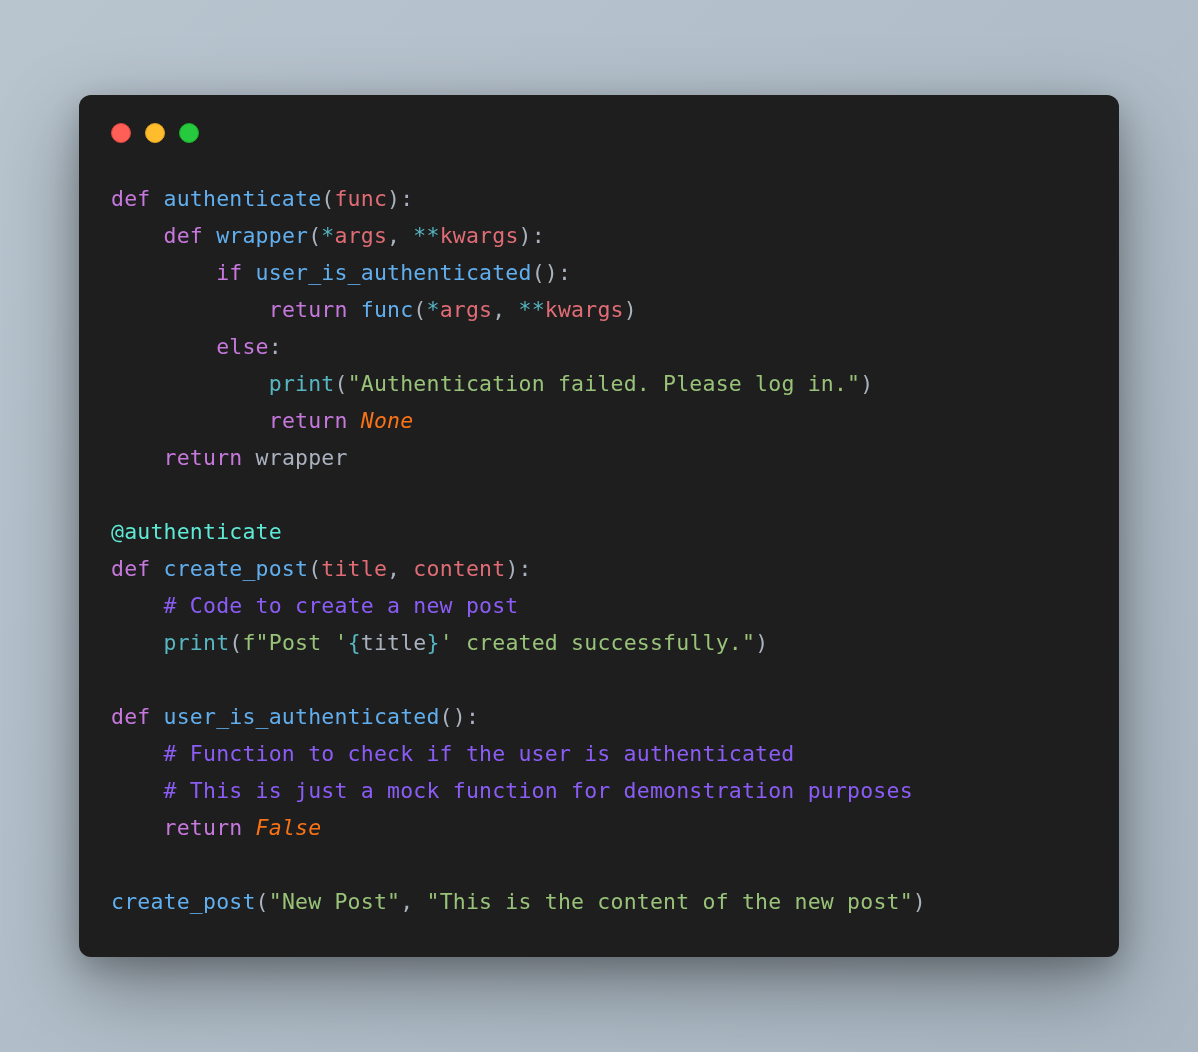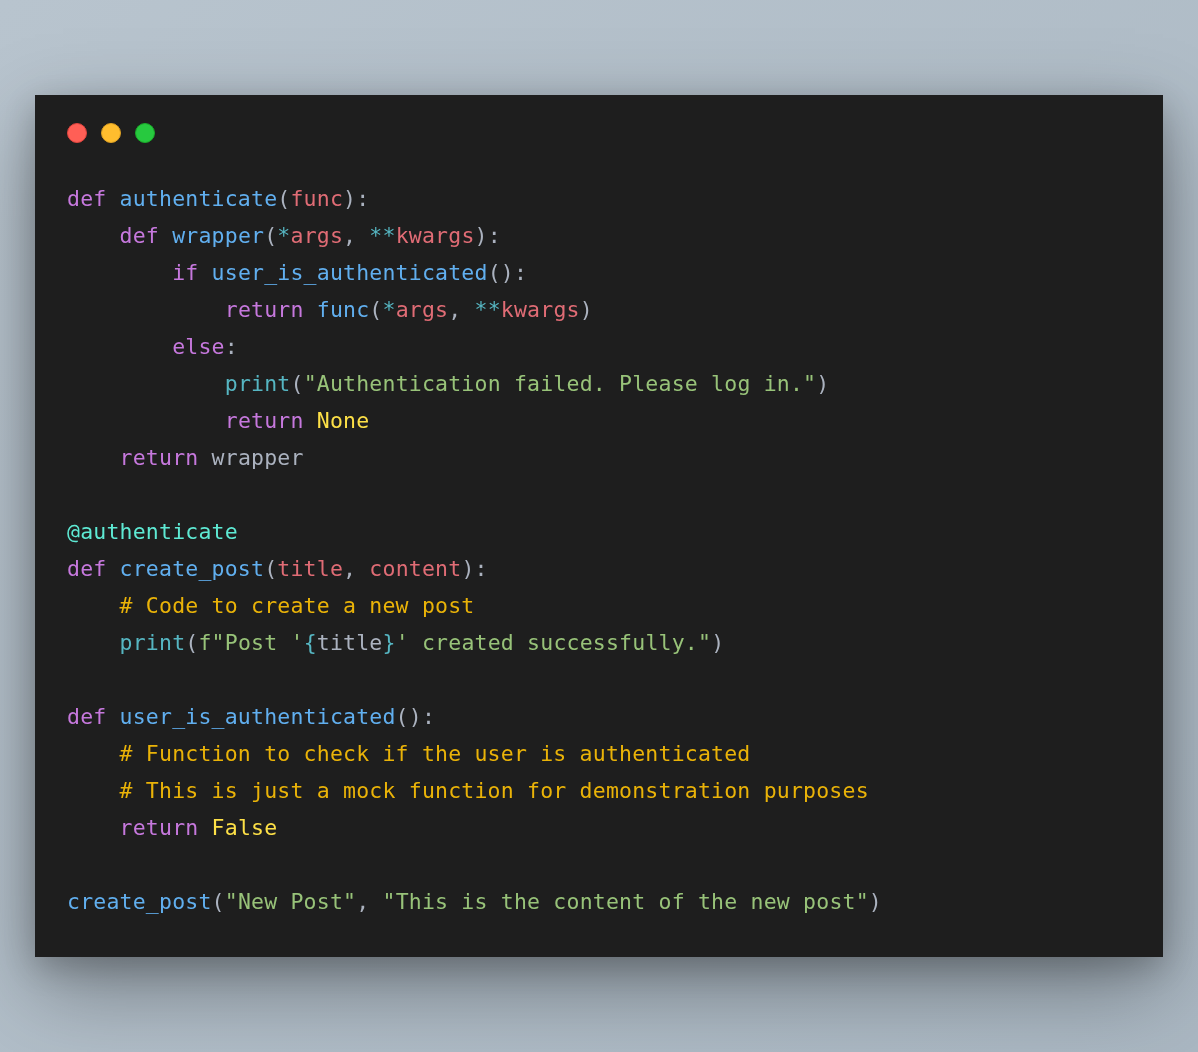--- a/index.html
+++ b/index.html
@@ -6,23 +6,23 @@
     body {
       width: 1198px;
       height: 1052px;
       background: linear-gradient(135deg, #b8c4ce 0%, #aab7c2 100%);
       display: flex;
       align-items: center;
       justify-content: center;
       font-family: 'Menlo', 'Monaco', 'Consolas', monospace;
     }
     .window {
-      width: 1128px;
+      width: 1040px;
       background: #1e1e1e;
-      border-radius: 0;
+      border-radius: 12px;
       box-shadow: 0 30px 80px rgba(0,0,0,0.35), 0 10px 30px rgba(0,0,0,0.2);
       padding: 28px 32px 36px 32px;
     }
     .titlebar {
       display: flex;
       gap: 14px;
       margin-bottom: 38px;
     }
     .dot {
       width: 20px;
@@ -38,22 +38,22 @@
       color: #abb2bf;
       white-space: pre;
       letter-spacing: 0.2px;
     }
     .kw { color: #c678dd; }
     .fn { color: #61afef; }
     .op { color: #56b6c2; }
     .var { color: #5eead4; }
     .param { color: #e06c75; }
     .str { color: #98c379; }
-    .com { color: #eab308; }
-    .const { color: #fde047; }
+    .com { color: #8b5cf6; }
+    .const { color: #f97316; font-style: italic; }
     .built { color: #56b6c2; }
     .pln { color: #abb2bf; }
   </style>
 </head>
 <body>
 
 <div class="window">
   <div class="titlebar">
     <div class="dot red"></div>
     <div class="dot yellow"></div>

